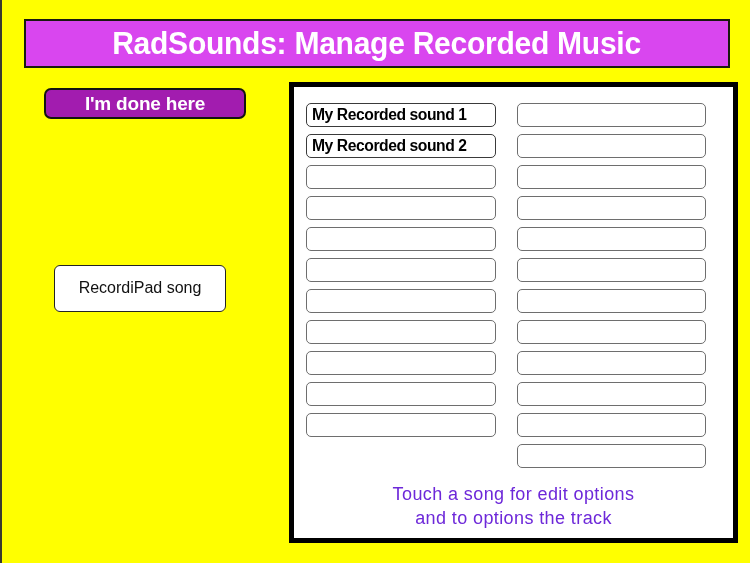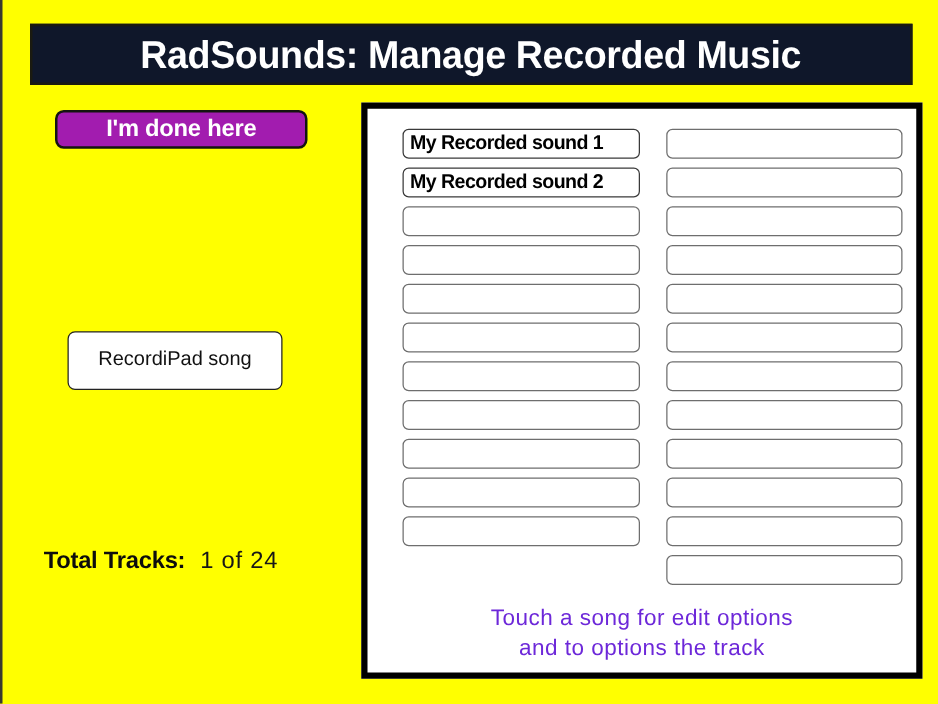--- a/index.html
+++ b/index.html
@@ -24,21 +24,21 @@
     box-sizing: border-box;
   }
 
   
   .title-banner {
     position: absolute;
     left: 22px;
     top: 19px;
     width: 706px;
     height: 49px;
-    background: #0f172a;
+    background: #d946ef;
     border: 2px solid #1a1a10;
     box-sizing: border-box;
     display: flex;
     align-items: center;
     justify-content: center;
   }
   .title-text {
     color: #ffffff;
     font-size: 31px;
     font-weight: bold;
@@ -121,21 +121,21 @@
     left: 287px;
     top: 82px;
     width: 449px;
     height: 461px;
     background: #ffffff;
     border: 5px solid #000000;
     box-sizing: border-box;
   }
   .track-grid {
     position: absolute;
-    left: 28px;
+    left: 12px;
     top: 16px;
     width: 400px;
     display: flex;
     gap: 21px;
   }
   .track-column {
     display: flex;
     flex-direction: column;
     gap: 7px;
   }
@@ -190,24 +190,20 @@
 
   <div class="done-button">
     <span class="done-button-label">I'm done here</span>
   </div>
 
   <div class="record-button">
     <span class="record-button-line">Record</span>
     <span class="record-button-line">iPad song</span>
   </div>
 
-  <div class="totals">
-    <span class="totals-label">Total Tracks:</span>
-    <span class="totals-value">1  of  24</span>
-  </div>
 
   <div class="track-panel">
     <div class="track-grid">
       <div class="track-column left">
           <div class="track-slot filled">
             <span class="track-slot-label">My Recorded sound 1</span>
           </div>
           <div class="track-slot filled">
             <span class="track-slot-label">My Recorded sound 2</span>
           </div>

